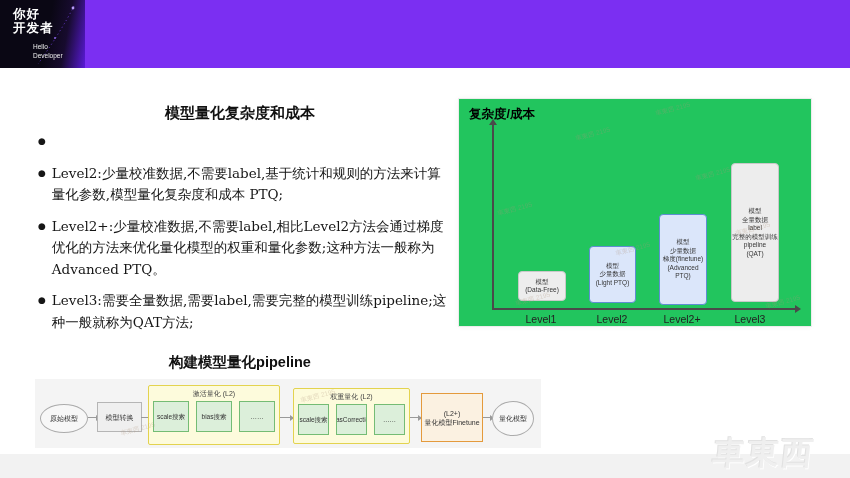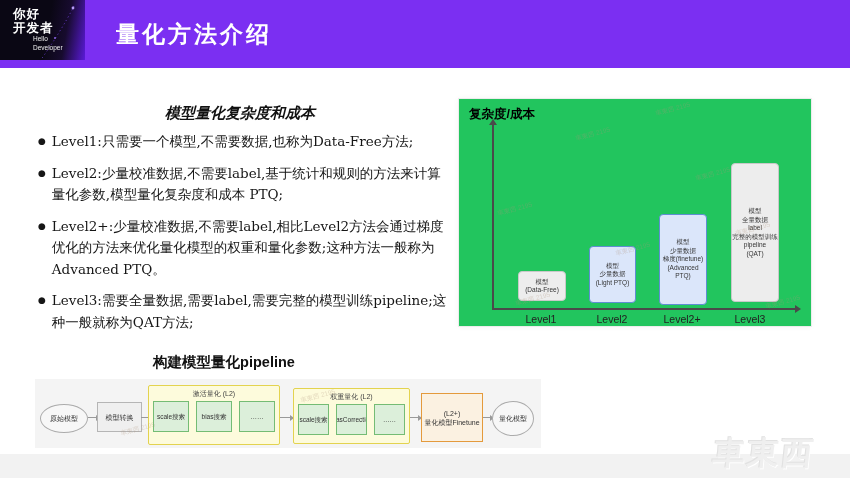--- a/index.html
+++ b/index.html
@@ -1,30 +1,30 @@
 <!DOCTYPE html>
 <html><head>
 <meta charset="utf-8">
 <style>
   html,body{margin:0;padding:0;background:#ffffff;}
   .slide{position:relative;width:850px;height:478px;background:#ffffff;overflow:hidden;
          font-family:"Liberation Sans",sans-serif;}
   
   .header{position:absolute;top:0;left:0;width:850px;height:68px;background:#7B2FF2;}
-  .logo{position:absolute;top:0;left:0;width:85px;height:60px;
+  .logo{position:absolute;top:0;left:0;width:85px;height:68px;
         background:linear-gradient(100deg,#0a0714 55%,#170b2e 75%,#5a1ad8 100%);}
   .logo-cn{position:absolute;top:7px;left:13px;font-weight:bold;font-size:12.5px;
            line-height:14px;color:#ffffff;letter-spacing:1px;}
   .logo-en{position:absolute;left:33px;bottom:8px;font-size:6.5px;line-height:8.5px;color:#f0f0f0;}
   .logo-curve{position:absolute;top:0;left:0;}
   .page-title{position:absolute;left:116px;top:50%;transform:translateY(-50%);
               font-size:23px;font-weight:bold;color:#ffffff;letter-spacing:3px;margin:0;}
   
   .left-heading{position:absolute;top:104px;left:30px;width:420px;text-align:center;
-                font-size:15px;font-weight:bold;color:#111;margin:0;font-style:italic;}
+                font-size:15px;font-weight:bold;color:#111;margin:0;}
   .bullets{position:absolute;top:131px;left:38px;width:414px;margin:0;padding:0;list-style:none;
            font-family:"DejaVu Serif","Liberation Serif",serif;font-size:13.5px;
            line-height:21.5px;color:#161616;}
   .bullets li{display:flex;gap:6px;margin-bottom:10px;}
   .bullets .dot{font-size:9px;line-height:21.5px;flex:0 0 auto;}
   
   .chart{position:absolute;left:458px;top:98px;width:352px;height:227px;background:#22c55e;
          border:1px solid #ececec;box-shadow:0 0 6px rgba(0,0,0,0.04);}
   .ylabel{position:absolute;left:10px;top:7px;font-size:12.5px;font-weight:600;color:#000;}
   .yaxis{position:absolute;left:33px;top:26px;width:1.5px;height:184px;background:#4a4a4a;}
@@ -32,21 +32,21 @@
           border-bottom:6px solid #4a4a4a;border-left:4px solid transparent;border-right:4px solid transparent;}
   .xaxis{position:absolute;left:33px;top:209px;width:303px;height:1.5px;background:#4a4a4a;}
   .xarrow{position:absolute;left:336px;top:206px;width:0;height:0;
           border-left:6px solid #4a4a4a;border-top:4px solid transparent;border-bottom:4px solid transparent;}
   .cbox{position:absolute;display:flex;flex-direction:column;justify-content:center;align-items:center;
         border-radius:4px;font-size:6.5px;line-height:8.5px;color:#333;text-align:center;}
   .cbox.gray{background:#EDEDED;border:1px solid #C9C9C9;}
   .cbox.blue{background:#DBE6FA;border:1px solid #5F8DD3;}
   .xlab{position:absolute;top:214px;width:60px;text-align:center;font-size:10.5px;color:#222;}
   
-  .pipe-heading{position:absolute;top:353px;left:14px;width:420px;text-align:center;
+  .pipe-heading{position:absolute;top:353px;left:30px;width:420px;text-align:center;
                 font-size:14.5px;font-weight:bold;color:#111;margin:0;}
   .band{position:absolute;left:35px;top:379px;width:506px;height:69px;background:#F4F4F4;}
   .node{position:absolute;display:flex;flex-direction:column;justify-content:center;align-items:center;
         font-size:7px;line-height:9px;color:#333;text-align:center;}
   .ellipse{background:#F7F7F7;border:1px solid #ABABAB;border-radius:50%;}
   .rectnode{background:#EFEFEF;border:1px solid #B5B5B5;}
   .group{position:absolute;background:#FDFBDC;border:1px solid #E3D34F;border-radius:2px;}
   .gtitle{margin-top:3px;text-align:center;font-size:7px;line-height:9px;color:#444;}
   .gitems{display:flex;justify-content:center;gap:7px;padding:3px 4px 0 4px;}
   .gitem{width:34px;height:29px;background:#DCEFDA;border:1px solid #74BC74;
@@ -78,28 +78,26 @@
       </svg>
       <div class="logo-cn">
         <div>你好</div>
         <div>开发者</div>
       </div>
       <div class="logo-en">
         <div>Hello</div>
         <div>Developer</div>
       </div>
     </div>
-    <h1 class="page-title">量化方法介绍</h1>
   </div>
 
   <h2 class="left-heading">模型量化复杂度和成本</h2>
   <ul class="bullets">
     <li>
       <span class="dot">●</span>
-      <span>Level1:只需要一个模型,不需要数据,也称为Data-Free方法;</span>
     </li>
     <li>
       <span class="dot">●</span>
       <span>Level2:少量校准数据,不需要label,基于统计和规则的方法来计算量化参数,模型量化复杂度和成本 PTQ;</span>
     </li>
     <li>
       <span class="dot">●</span>
       <span>Level2+:少量校准数据,不需要label,相比Level2方法会通过梯度优化的方法来优化量化模型的权重和量化参数;这种方法一般称为Advanced PTQ。</span>
     </li>
     <li>

